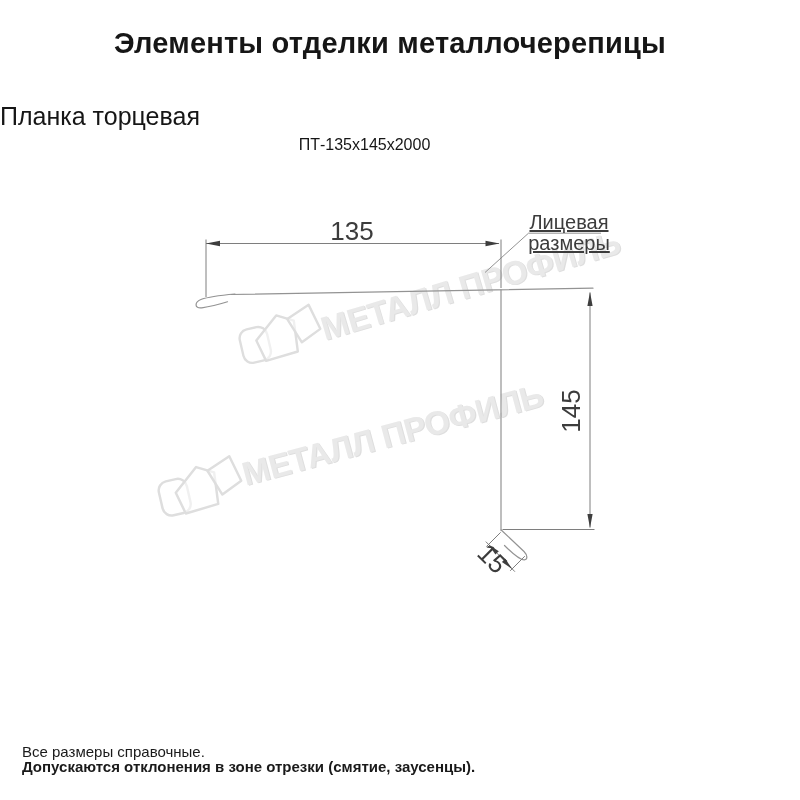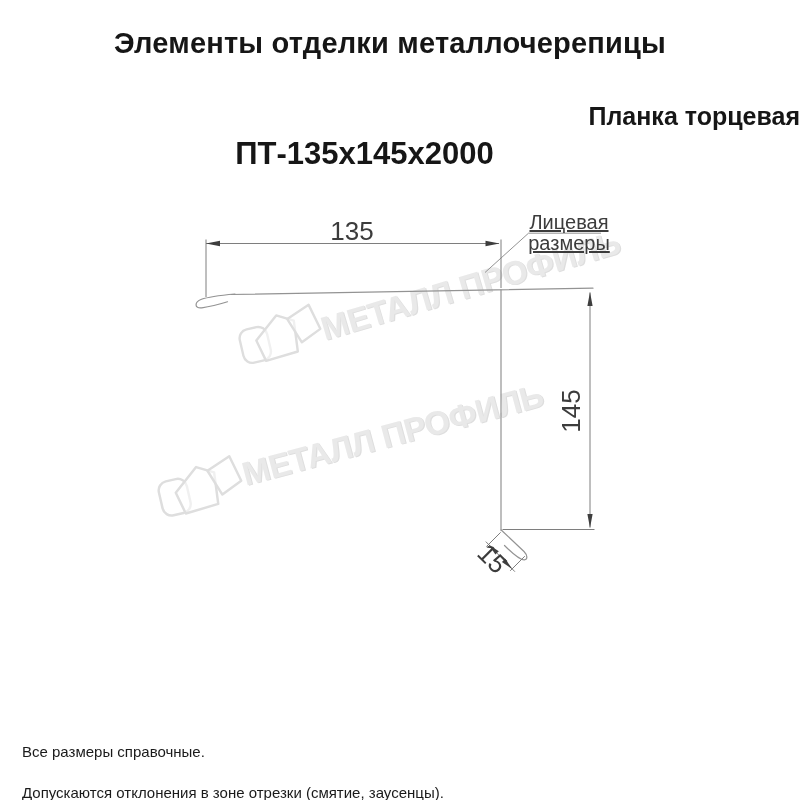--- a/index.html
+++ b/index.html
@@ -9,26 +9,26 @@
     overflow:hidden;
   }
   .abs{position:absolute;}
   
   .title{
     left:0;top:27px;width:800px;text-align:center;
     font-size:29px;font-weight:bold;color:#161616;letter-spacing:0.2px;
     transform:translateX(-10px);
   }
   .subtitle{
-    left:0;top:102px;width:800px;text-align:right;
-    font-size:25px;font-weight:bold;color:#161616;
+    left:0;top:102px;width:800px;text-align:left;
+    font-size:25px;font-weight:normal;color:#161616;
   }
   .model{
     left:0;top:136px;width:729px;text-align:center;
-    font-size:31px;font-weight:bold;color:#161616;
+    font-size:16px;font-weight:normal;color:#161616;
   }
   
   .wm-text{
     font-size:33px;font-weight:bold;color:#e9e9e9;white-space:nowrap;
     letter-spacing:-0.5px;
     text-shadow:1px 1px 0 #dedede;
     transform-origin:left center;
     z-index:1;
   }
   .wm-upper-text{left:322px;top:311px;transform:rotate(-16.5deg);}
@@ -46,21 +46,21 @@
   .dim-145{left:571px;top:411px;transform:translate(-50%,-50%) rotate(-90deg);}
   .dim-15{left:492px;top:559px;transform:translate(-50%,-50%) rotate(45deg);}
   .face-label{
     left:569px;top:233px;transform:translate(-50%,-50%);
     font-size:20px;line-height:21px;color:#3c3c3c;text-align:center;
     white-space:nowrap;z-index:3;text-decoration:underline;
   }
   
   .note{left:22px;font-size:15px;color:#1a1a1a;white-space:nowrap;z-index:3;}
   .note1{top:743px;}
-  .note2{top:784px;}
+  .note2{top:758px;font-weight:bold;}
 </style>
 </head>
 <body>
 
 <div class="abs title">Элементы отделки металлочерепицы</div>
 <div class="abs subtitle">Планка торцевая</div>
 <div class="abs model">ПТ-135х145х2000</div>
 
 <svg class="abs wm-logo wm-upper-logo" width="88" height="62" viewBox="0 0 88 62">
   <g stroke="#dedede" stroke-width="2.4" fill="#ffffff" fill-opacity="0.55" stroke-linejoin="round">

